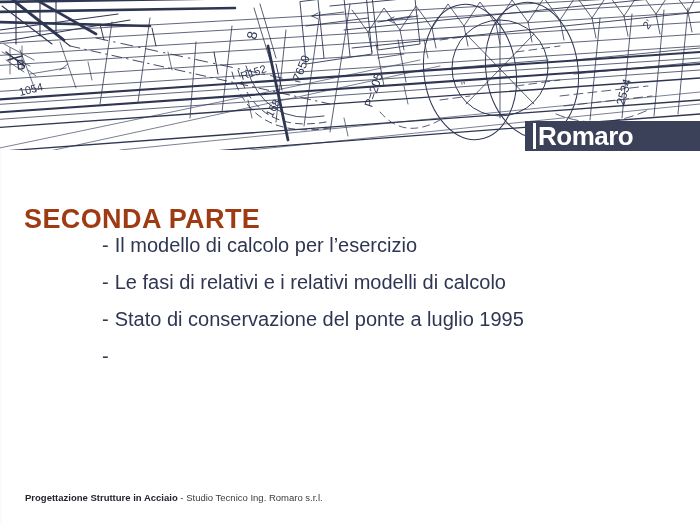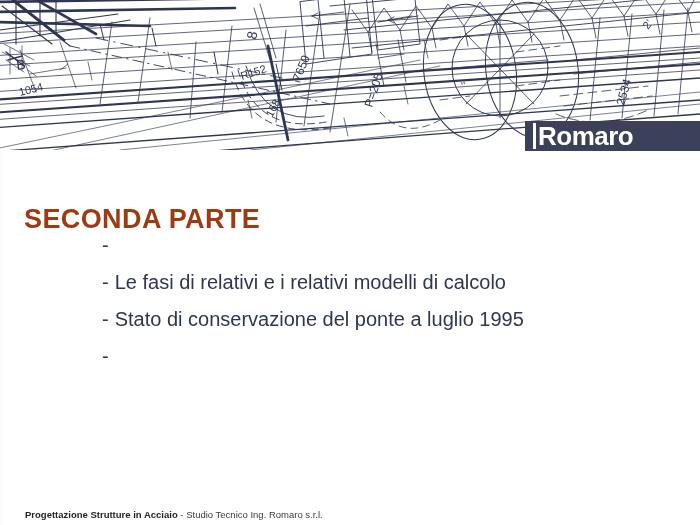--- a/index.html
+++ b/index.html
@@ -100,21 +100,21 @@
   }
   .bullet-dash {
     display: inline-block;
     margin-right: 6px;
   }
 
   
   .footer {
     position: absolute;
     left: 25px;
-    bottom: 5px;
+    bottom: 22px;
     font-family: "Liberation Sans", sans-serif;
     font-size: 9.5px;
     color: #23252e;
     white-space: nowrap;
   }
   .footer-strong {
     font-weight: bold;
   }
   .footer-rest {
     font-weight: normal;
@@ -366,20 +366,21 @@
 
   <div class="logo-bar">
     <span class="logo-text"><span class="cap">R</span><span>omaro</span></span>
   </div>
 
   <div class="title">SECONDA PARTE</div>
 
   <ul class="bullets">
     <li class="bullet-item">
       <span class="bullet-dash">-</span>
+      <span>Il modello di calcolo per l’esercizio</span>
     </li>
     <li class="bullet-item">
       <span class="bullet-dash">-</span>
       <span>Le fasi di relativi e i relativi modelli di calcolo</span>
     </li>
     <li class="bullet-item">
       <span class="bullet-dash">-</span>
       <span>Stato di conservazione del ponte a luglio 1995</span>
     </li>
     <li class="bullet-item">

